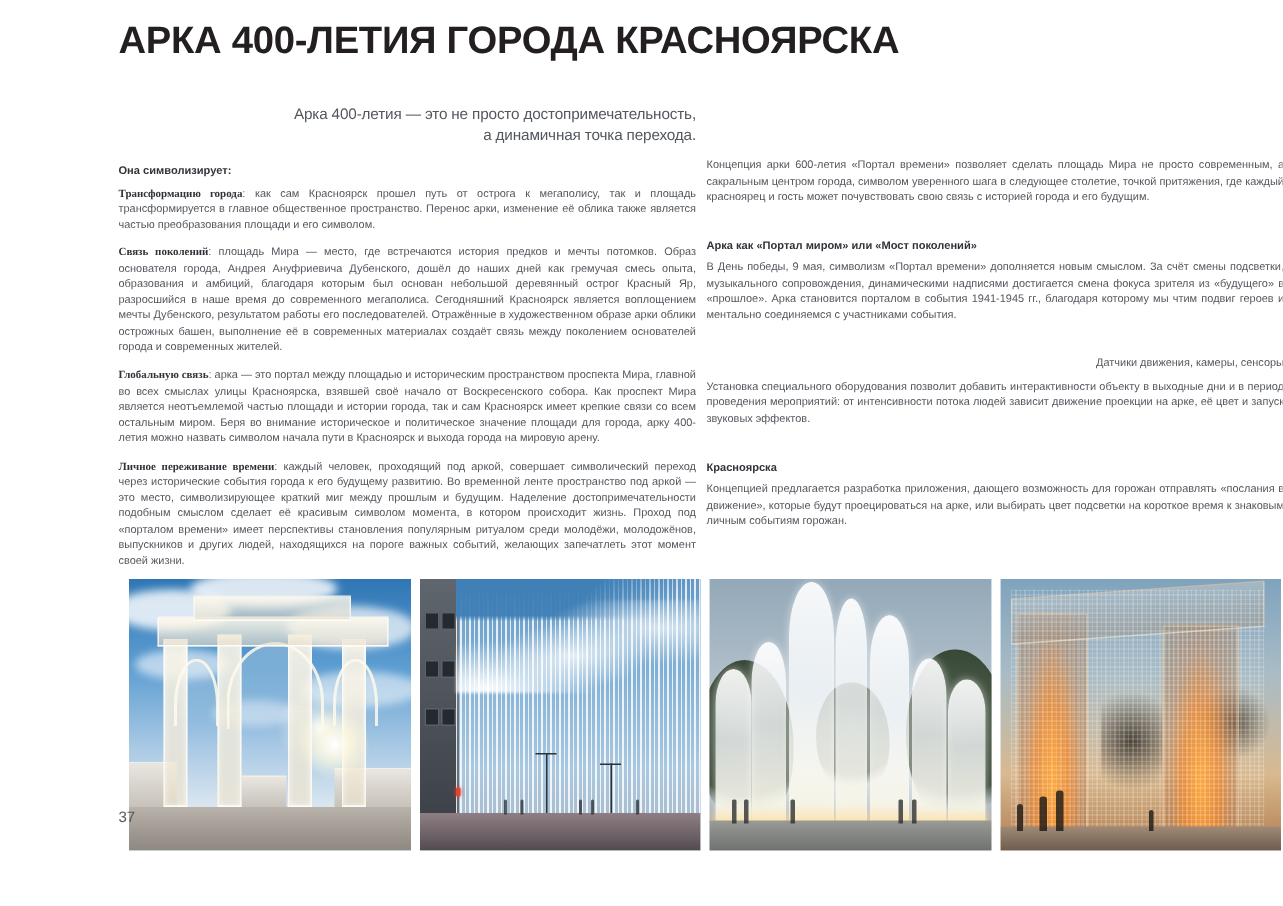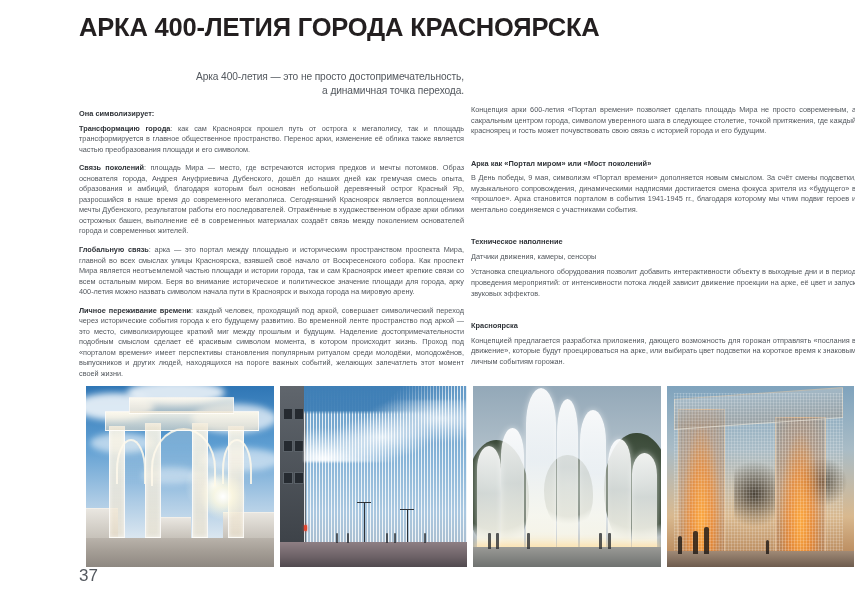--- a/index.html
+++ b/index.html
@@ -69,34 +69,35 @@
 
   p.body {
     margin: 0 0 8px 0;
     text-align: justify;
   }
   p.body:last-child { margin-bottom: 0; }
 
   p.body b {
     color: #2f3338;
     font-weight: bold;
+    font-family: Liberation Serif, serif;
   }
 
   .sec-head {
     font-size: 7.4px;
     font-weight: bold;
     color: #2f3338;
     margin: 0 0 4px 0;
     text-align: left;
   }
   .sec-sub {
     font-size: 7.3px;
     color: #53585e;
     margin: 0 0 5px 0;
-    text-align: left;
+    text-align: right;
   }
   .gap-md { height: 14px; }
 
   
   .gallery {
     position: absolute;
     left: 46px;
     top: 386px;
     width: 768px;
     height: 181px;
@@ -324,22 +325,22 @@
   .plaza4 {
     position: absolute; left:0; right:0; bottom:0; height: 9%;
     background: linear-gradient(180deg,#a08a76 0%,#6e5c4e 100%);
   }
   .ped4 { position:absolute; bottom: 7%; background: rgba(32,26,22,.82); border-radius: 2px 2px 0 0; }
 
   
   .folio {
     position: absolute;
     left: 39px;
-    top: 566px;
-    font-size: 17px;
+    top: 540px;
+    font-size: 10px;
     color: #53585e;
   }
 </style>
 </head>
 <body>
 
 <div class="page">
 
   <div class="page-title">АРКА 400-ЛЕТИЯ ГОРОДА КРАСНОЯРСКА</div>
 
@@ -373,21 +374,20 @@
 
     <p class="body">Концепция арки 600-летия «Портал времени» позволяет сделать площадь Мира не просто современным, а сакральным центром города, символом уверенного шага в следующее столетие, точкой притяжения, где каждый красноярец и гость может почувствовать свою связь с историей города и его будущим.</p>
 
     <div class="gap-md"></div>
 
     <div class="sec-head">Арка как «Портал миром» или «Мост поколений»</div>
     <p class="body">В День победы, 9 мая, символизм «Портал времени» дополняется новым смыслом. За счёт смены подсветки, музыкального сопровождения, динамическими надписями достигается смена фокуса зрителя из «будущего» в «прошлое». Арка становится порталом в события 1941-1945 гг., благодаря которому мы чтим подвиг героев и ментально соединяемся с участниками события.</p>
 
     <div class="gap-md"></div>
 
-    <div class="sec-head">Техническое наполнение</div>
     <div class="sec-sub">Датчики движения, камеры, сенсоры</div>
     <p class="body">Установка специального оборудования позволит добавить интерактивности объекту в выходные дни и в период проведения мероприятий: от интенсивности потока людей зависит движение проекции на арке, её цвет и запуск звуковых эффектов.</p>
 
     <div class="gap-md"></div>
 
     <div class="sec-head">Красноярска</div>
     <p class="body">Концепцией предлагается разработка приложения, дающего возможность для горожан отправлять «послания в движение», которые будут проецироваться на арке, или выбирать цвет подсветки на короткое время к знаковым личным событиям горожан.</p>
   </div>
 
   <div class="gallery">

